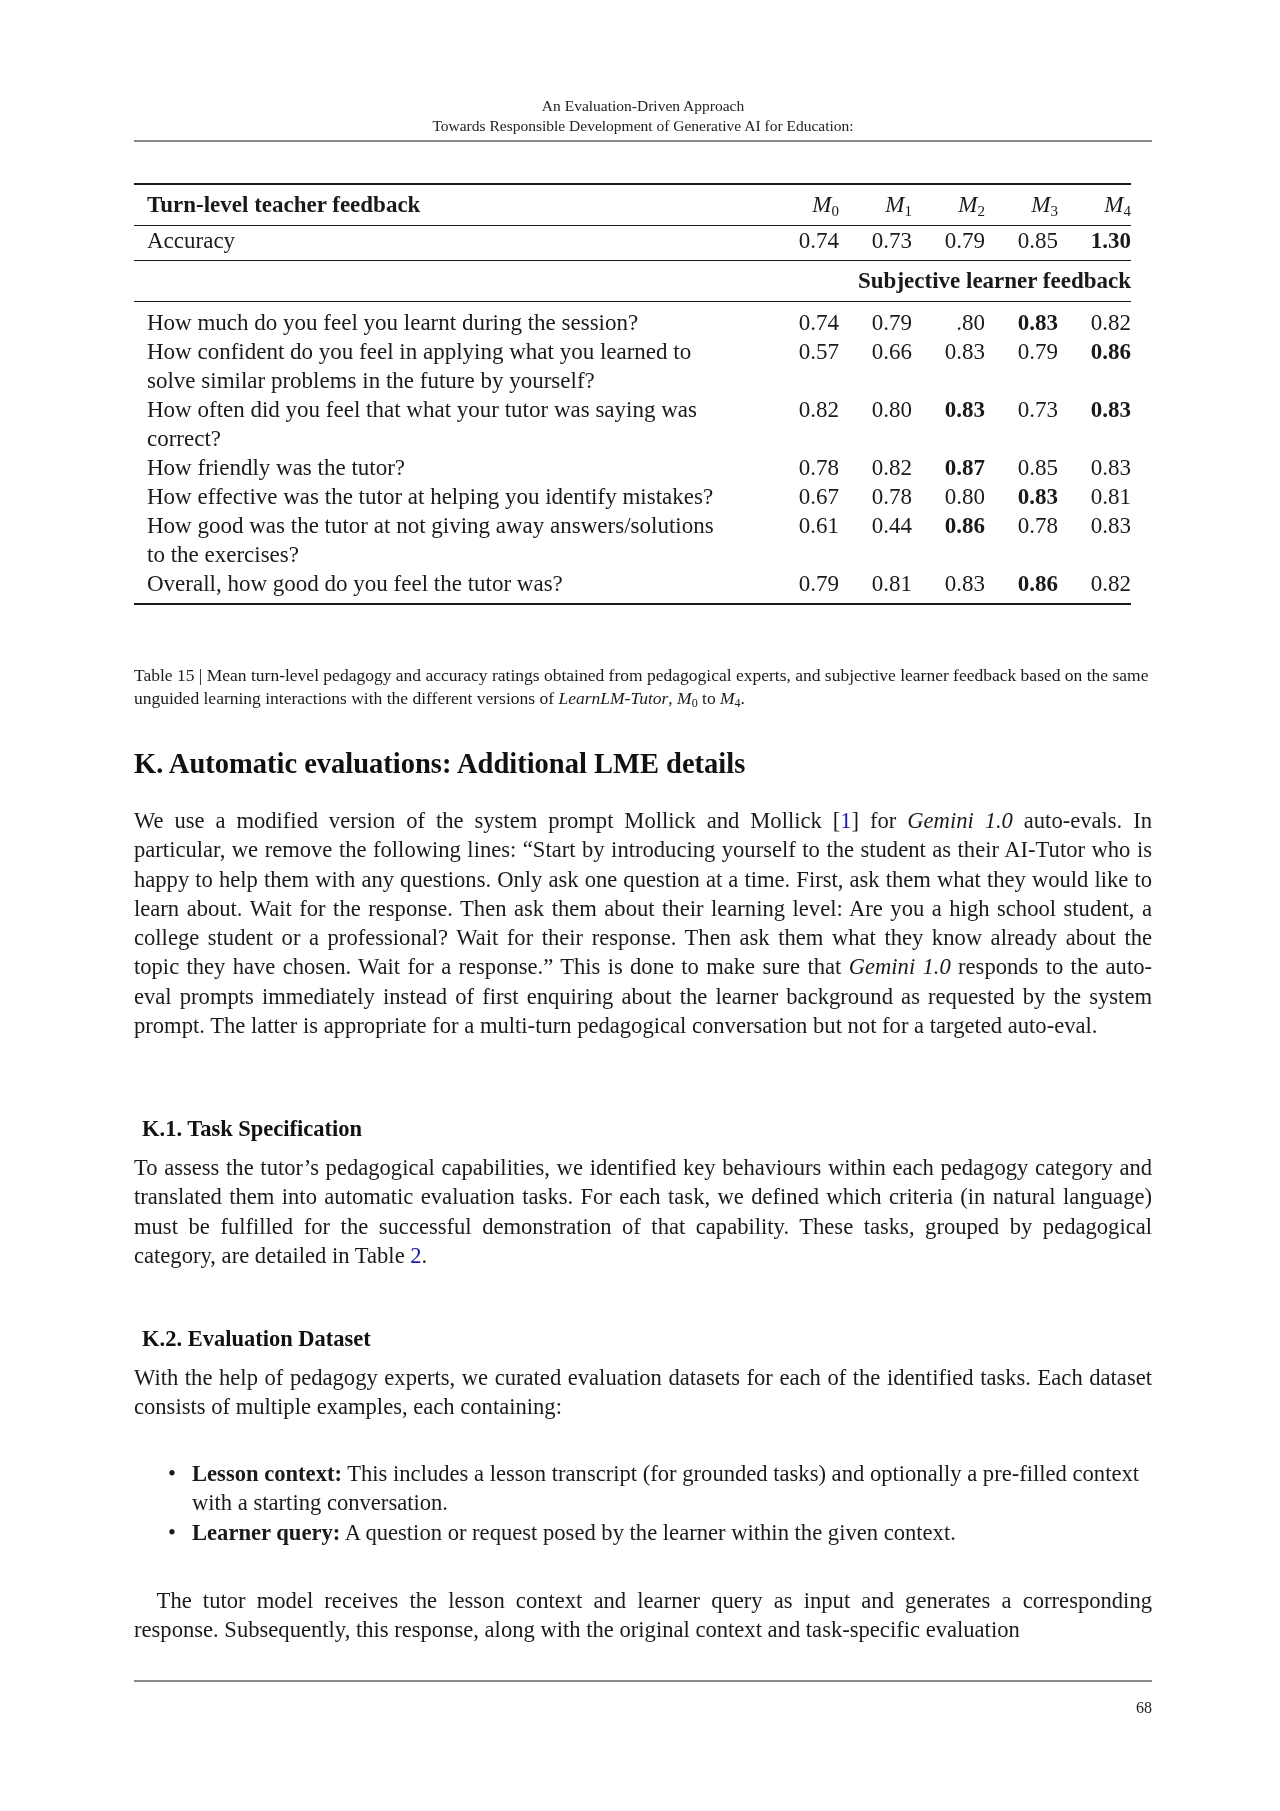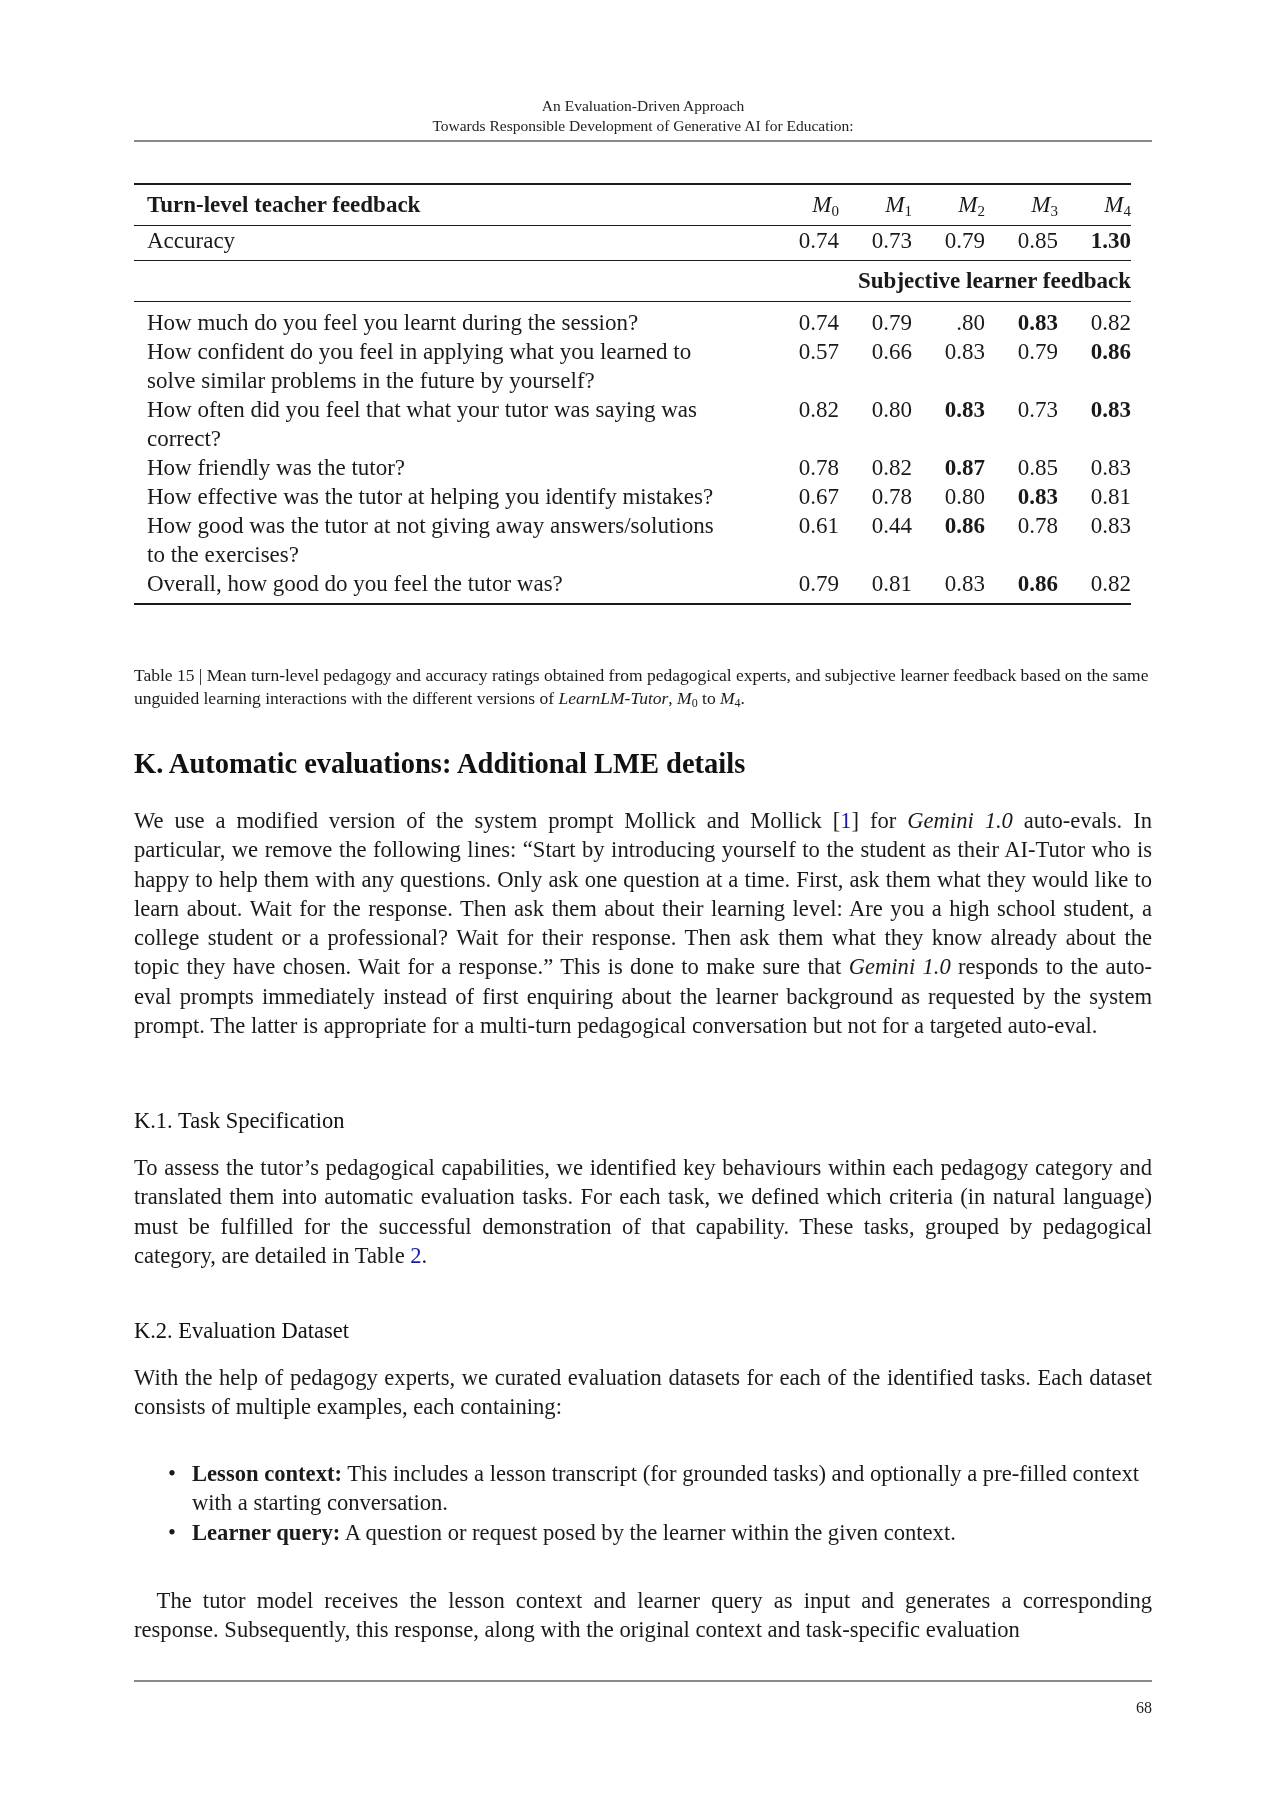--- a/index.html
+++ b/index.html
@@ -45,22 +45,22 @@
       font-family: "Liberation Serif", serif; font-size: 28.5px; font-weight: bold; color: #111;
     }
     .para {
       position: absolute; left: 134px; width: 1018px; margin: 0;
       font-family: "Liberation Serif", serif; font-size: 22.6px; line-height: 29.3px;
       text-align: justify; color: #1a1a1a;
     }
     .para i { font-style: italic; }
     .para .ref { color: #1a1aa6; }
     h3.sub {
-      position: absolute; left: 134px; margin: 0;
-      font-family: "Liberation Serif", serif; font-size: 22.5px; font-weight: normal; color: #111;
+      position: absolute; left: 134px; margin: 8px;
+      font-family: "Liberation Serif", serif; font-size: 22.5px; font-weight: bold; color: #111;
     }
     .blist {
       position: absolute; left: 166px; top: 1459px; width: 986px; margin: 0; padding: 0; list-style: none;
       font-family: "Liberation Serif", serif; font-size: 22.6px; line-height: 29.3px; color: #1a1a1a;
     }
     .blist li { position: relative; padding-left: 26px; }
     .blist li .bullet { position: absolute; left: 2px; top: 0; }
     .blist li b { font-weight: bold; }
     .foot-rule { position: absolute; left: 134px; top: 1680px; width: 1018px; height: 2px; background: #8a8a8a; }
     .page-num {

